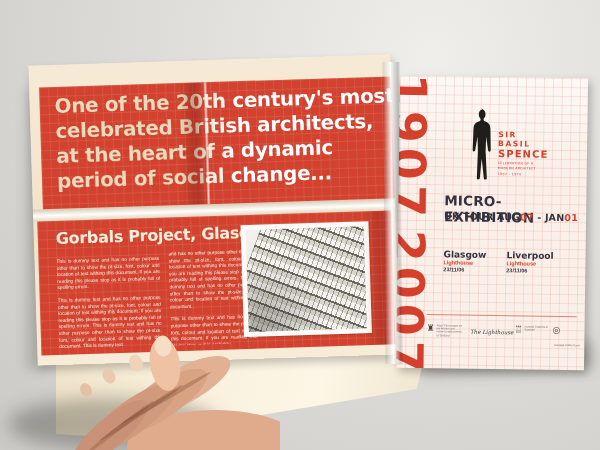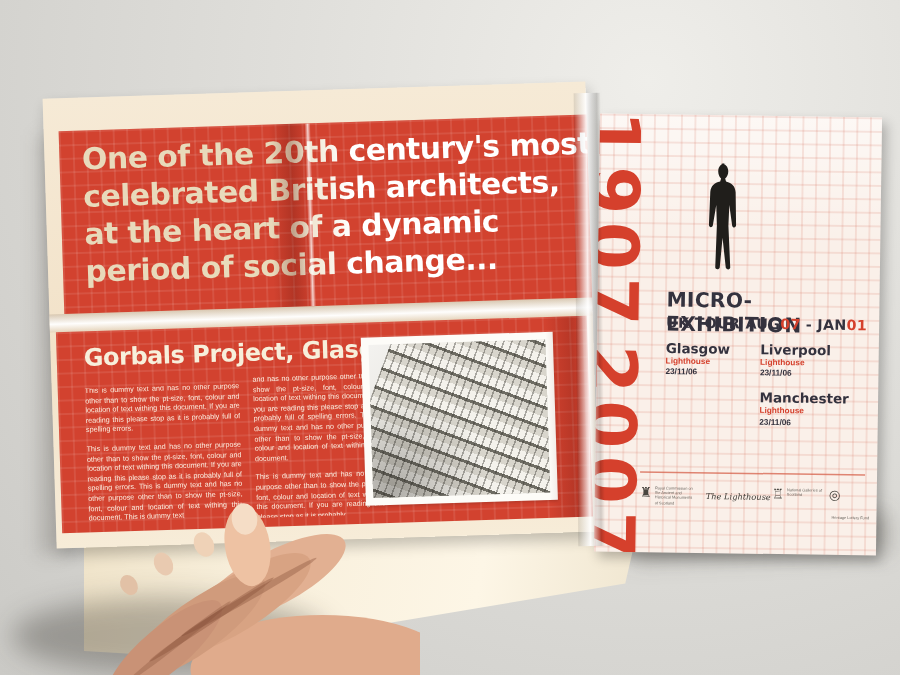--- a/index.html
+++ b/index.html
@@ -86,21 +86,21 @@
   .brand-tag{font-size:3.2px;line-height:1.3;letter-spacing:.3px;margin-top:1.5px;}
   .brand-years{font-size:3.2px;letter-spacing:.4px;margin-top:1px;}
   .exh-title{position:absolute;left:46px;top:116px;margin:0;
     font-family:"DejaVu Sans",sans-serif;font-weight:bold;font-size:13.5px;letter-spacing:.2px;color:#34323e;}
   .tour-line{position:absolute;left:46px;top:134px;font-family:"DejaVu Sans",sans-serif;
     font-weight:bold;font-size:9.5px;letter-spacing:.2px;color:#34323e;}
   .tour-red{color:#d5402c;}
   .venues{position:absolute;left:46px;top:152px;width:130px;}
   .vcol{position:absolute;top:0;width:62px;}
   .vcol1{left:0;} .vcol2{left:63px;}
-  .venue{margin-bottom:8px;}
+  .venue{margin-bottom:8px;margin-top:21px;}
   .v-city{font-family:"DejaVu Sans",sans-serif;font-weight:bold;font-size:9px;color:#34323e;line-height:1.15;}
   .v-name{font-weight:bold;font-size:5.5px;color:#d5402c;line-height:1.3;}
   .v-date{font-weight:bold;font-size:5.5px;color:#34323e;line-height:1.2;}
   .partners-divider{position:absolute;left:30px;top:238px;width:150px;height:1px;background:#d5604a;opacity:.75;}
   .partners{position:absolute;left:30px;top:246px;width:152px;height:26px;}
   .partner{position:absolute;top:2px;color:#55504a;}
   .p-icon{font-size:9px;line-height:1;color:#4a4640;display:inline-block;vertical-align:top;}
   .p-label{display:inline-block;vertical-align:top;width:26px;font-size:2.6px;line-height:1.25;margin-left:2px;color:#6a655e;}
   .partner1{left:0;} .partner2{left:44px;} .partner3{left:88px;} .partner4{left:126px;}
   .p-script{font-family:"DejaVu Serif",serif;font-style:italic;font-size:5.5px;color:#3d3a35;margin-top:4px;}
@@ -157,45 +157,48 @@
 
   <div class="page-right">
 
     <div class="year year-top">1907</div>
     <div class="year year-bottom">2007</div>
 
     <div class="brand-block">
       <svg class="man-svg" viewBox="0 0 30 80">
         <path fill="#201e1b" d="M15,2c3,0 5,2.4 5,5.4c0,2 -0.8,3.7 -2,4.7l0.6,2.1c4,1 6.1,3 6.5,7l0.6,21.8c0.1,2 -2.1,2.4 -2.6,0.6l-2.1,-13.8l-0.4,13.8l1.6,27.8c0.1,1.7 -2.6,1.7 -3,0.1l-2.4,-19.8l-1.6,19.8c-0.3,1.6 -3,1.6 -3,-0.1l0.7,-27.8l-0.6,-13.8l-2.1,13.8c-0.5,1.8 -2.7,1.4 -2.6,-0.6l0.6,-21.8c0.4,-4 2.5,-6 6.5,-7l0.6,-2.1c-1.2,-1 -2,-2.7 -2,-4.7c0,-3 2,-5.4 5,-5.4z"></path>
       </svg>
+      <div class="brand-wordmark">
+        <div class="brand-l1">SIR</div>
+        <div class="brand-l2">BASIL</div>
+        <div class="brand-l3">SPENCE</div>
+        <div class="brand-tag">CELEBRATION OF A</div>
+        <div class="brand-tag">MODERN ARCHITECT</div>
+        <div class="brand-years">1907 - 1976</div>
+      </div>
     </div>
 
     <h3 class="exh-title">MICRO-EXHIBITION</h3>
 
     <div class="tour-line"><span>UK TOUR AUG</span><span class="tour-red">07</span><span> - JAN</span><span class="tour-red">01</span></div>
 
     <div class="venues">
       <div class="vcol vcol1">
         <div class="venue">
           <div class="v-city">Glasgow</div>
           <div class="v-name">Lighthouse</div>
           <div class="v-date">23/11/06</div>
         </div>
       </div>
       <div class="vcol vcol2">
         <div class="venue">
           <div class="v-city">Liverpool</div>
           <div class="v-name">Lighthouse</div>
           <div class="v-date">23/11/06</div>
         </div>
-        <div class="venue">
-          <div class="v-city">Manchester</div>
-          <div class="v-name">Lighthouse</div>
-          <div class="v-date">23/11/06</div>
-        </div>
       </div>
     </div>
 
     <div class="partners-divider"></div>
 
     <div class="partners">
       <div class="partner partner1">
         <span class="p-icon">♜</span><span class="p-label">Royal Commission on the Ancient and Historical Monuments of Scotland</span>
       </div>
       <div class="partner partner2">

